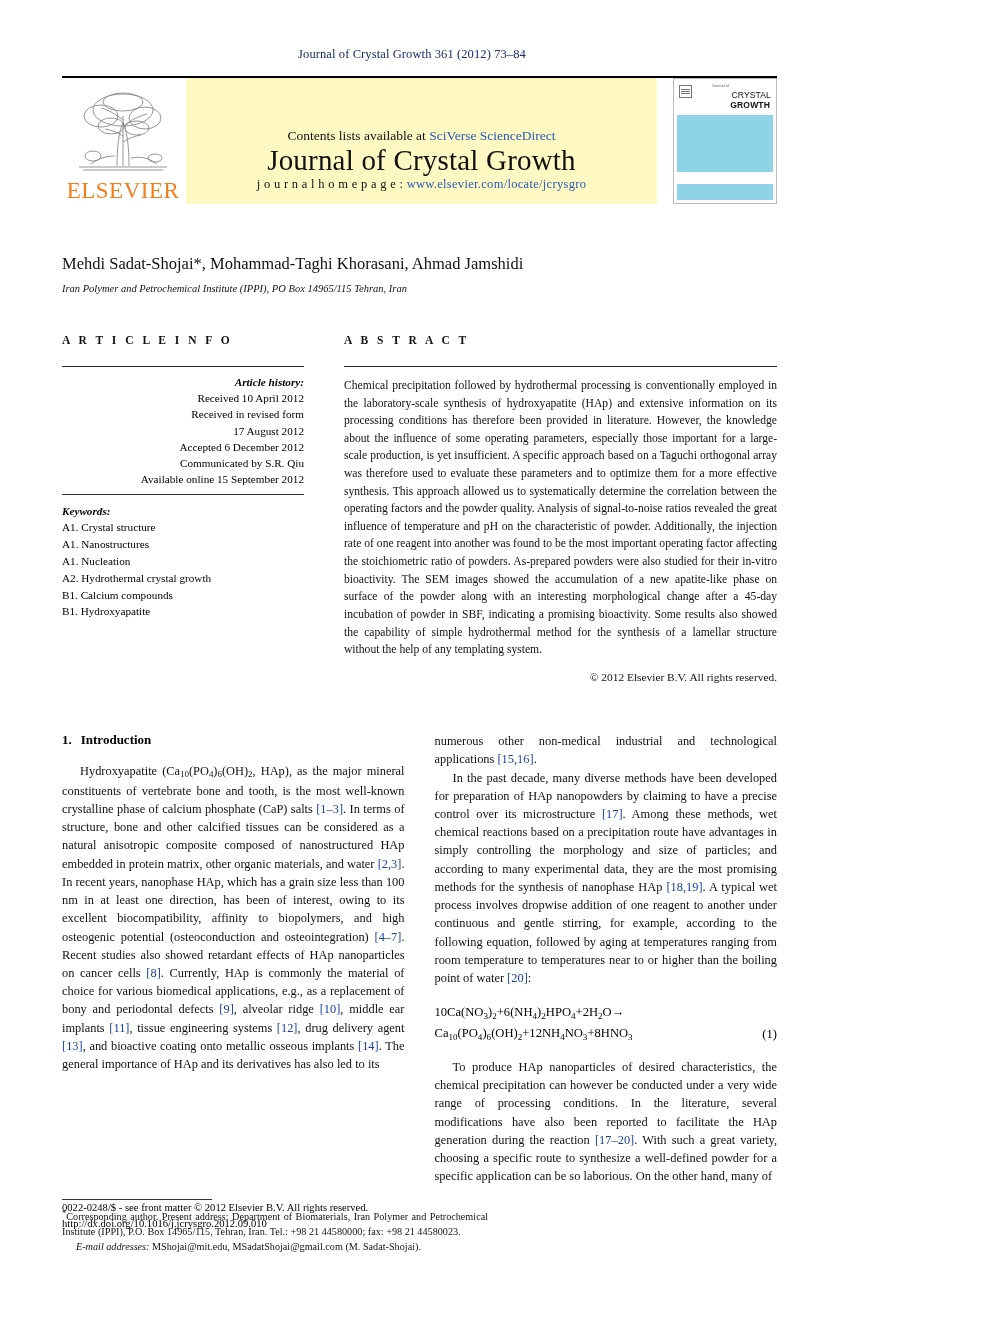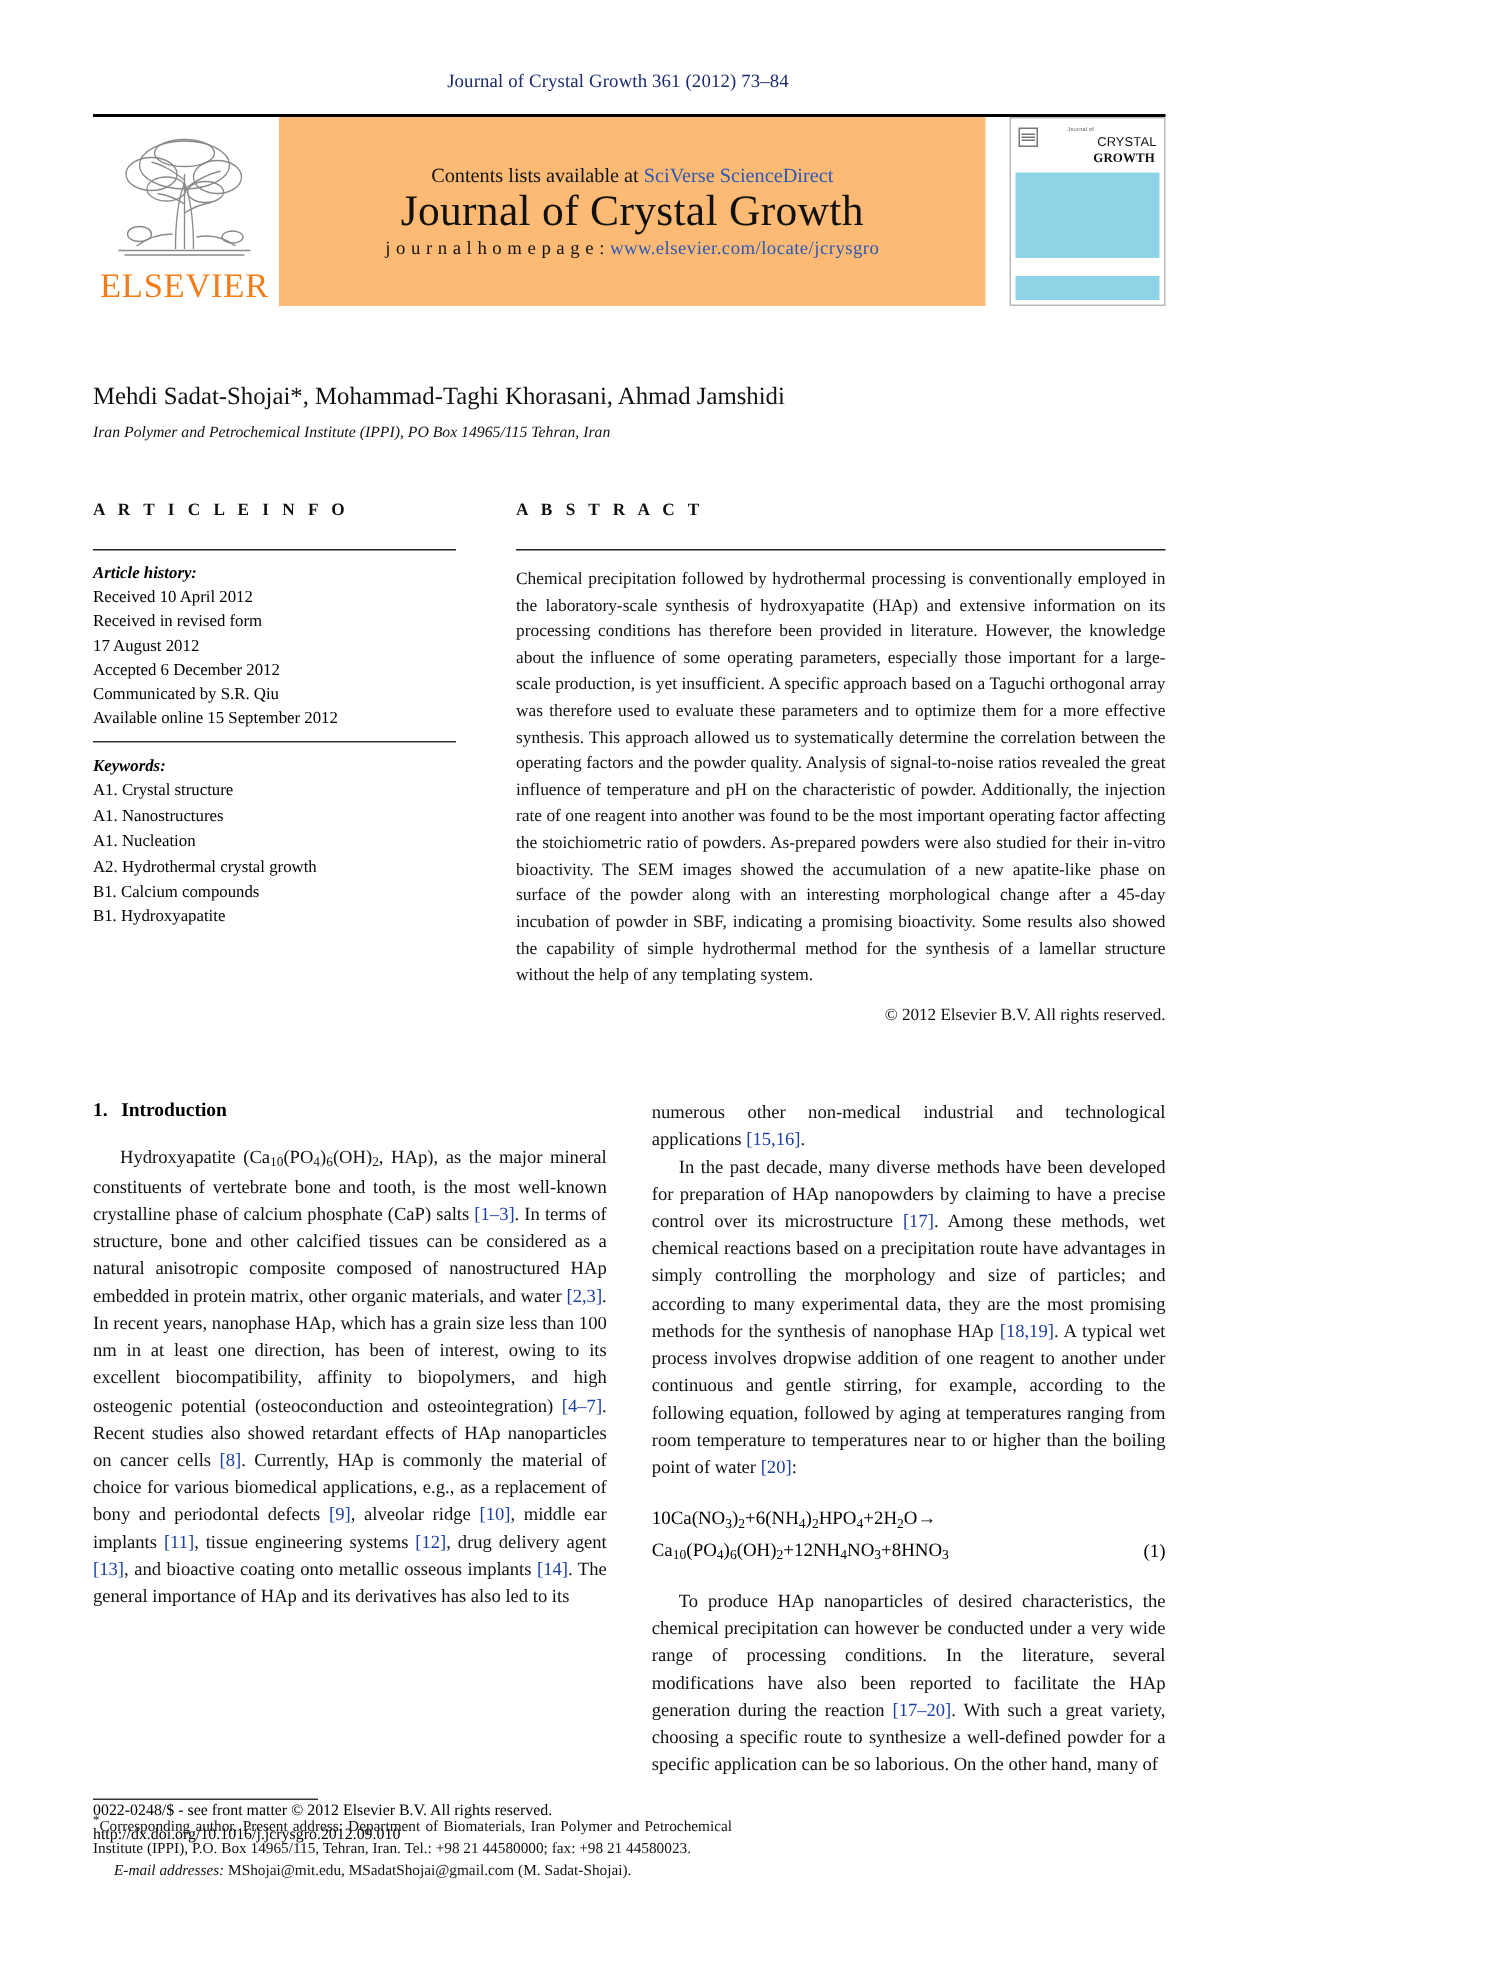--- a/index.html
+++ b/index.html
@@ -47,24 +47,24 @@
   .elsevier-word {
     font-family: "Liberation Serif", serif;
     font-size: 23px;
     letter-spacing: .5px;
     color: #f07d1a;
     line-height: 1;
     margin-top: 1px;
   }
   .journal-band {
     flex: 1 1 auto;
-    background: #fdba74;
+    background: #fef9c3;
     display: flex;
     flex-direction: column;
-    justify-content: center;
+    justify-content: flex-end;
     align-items: center;
     padding: 12px 0 12px 0;
     margin-left: 2px;
   }
   .contents-line { font-size: 13.5px; color: #111; }
   .contents-line .sd-link { color: #2b57b5; }
   .journal-title {
     font-family: "Liberation Serif", serif;
     font-size: 29px;
     color: #111;
@@ -84,21 +84,21 @@
   }
   .cover-head { display: flex; align-items: flex-start; gap: 3px; padding: 3px 2px 4px 2px; }
   .cover-mini-logo {
     width: 13px; height: 13px; border: 1px solid #777; background:#fff;
     display:flex; flex-direction:column; justify-content:center; align-items:center;
   }
   .cover-mini-logo i { display:block; width:9px; height:1px; background:#777; margin:.5px 0; }
   .cover-titlewrap { flex:1; text-align:right; line-height:1.02; }
   .cover-sub { font-family:"Liberation Sans", sans-serif; font-size:3.6px; letter-spacing:.2px; color:#555; display:inline-block; vertical-align:top; margin-right:2px;}
   .cover-main { font-family:"Liberation Sans", sans-serif; font-weight:normal; font-size:8.6px; letter-spacing:.1px; color:#111; display:inline-block;}
-  .cover-main2 { font-family:Liberation Serif, serif; font-weight:bold; font-size:8.6px; letter-spacing:.1px; color:#111; display:block; padding-right:1px;}
+  .cover-main2 { font-family:Liberation Sans, sans-serif; font-weight:bold; font-size:8.6px; letter-spacing:.1px; color:#111; display:block; padding-right:1px;}
   .cover-big { background: #8ed3e6; height: 58px; margin-top: 1px; }
   .cover-gap { height: 12px; background: #fff; }
   .cover-small { background: #8ed3e6; height: 16px; }
 
   
   .title-block { margin: 50px 47px 0 62px; }
   .art-title {
     font-family: "Liberation Serif", serif;
     font-size: 25px;
     line-height: 1.27;
@@ -135,21 +135,21 @@
     letter-spacing: 3px;
     color: #111;
     padding-bottom: 20px;
   }
   .rule { border-top: 1.1px solid #222; }
   .rule-thin { border-top: .9px solid #333; }
 
   .history { font-size: 11.2px; line-height: 1.45; padding-top: 7px; }
   .history .lbl { font-style: italic; font-weight: bold; }
   .history div { white-space: nowrap; }
-  .history-wrap { padding-bottom: 6px; }
+  .history-wrap { padding-bottom: 6px; text-align: right; }
   .keywords { font-size: 11.2px; line-height: 1.5; padding-top: 8px; }
   .keywords .lbl { font-style: italic; font-weight: bold; }
 
   .abstract-body {
     font-size: 11.6px;
     line-height: 1.52;
     text-align: justify;
     padding-top: 10px;
     color: #111;
   }

